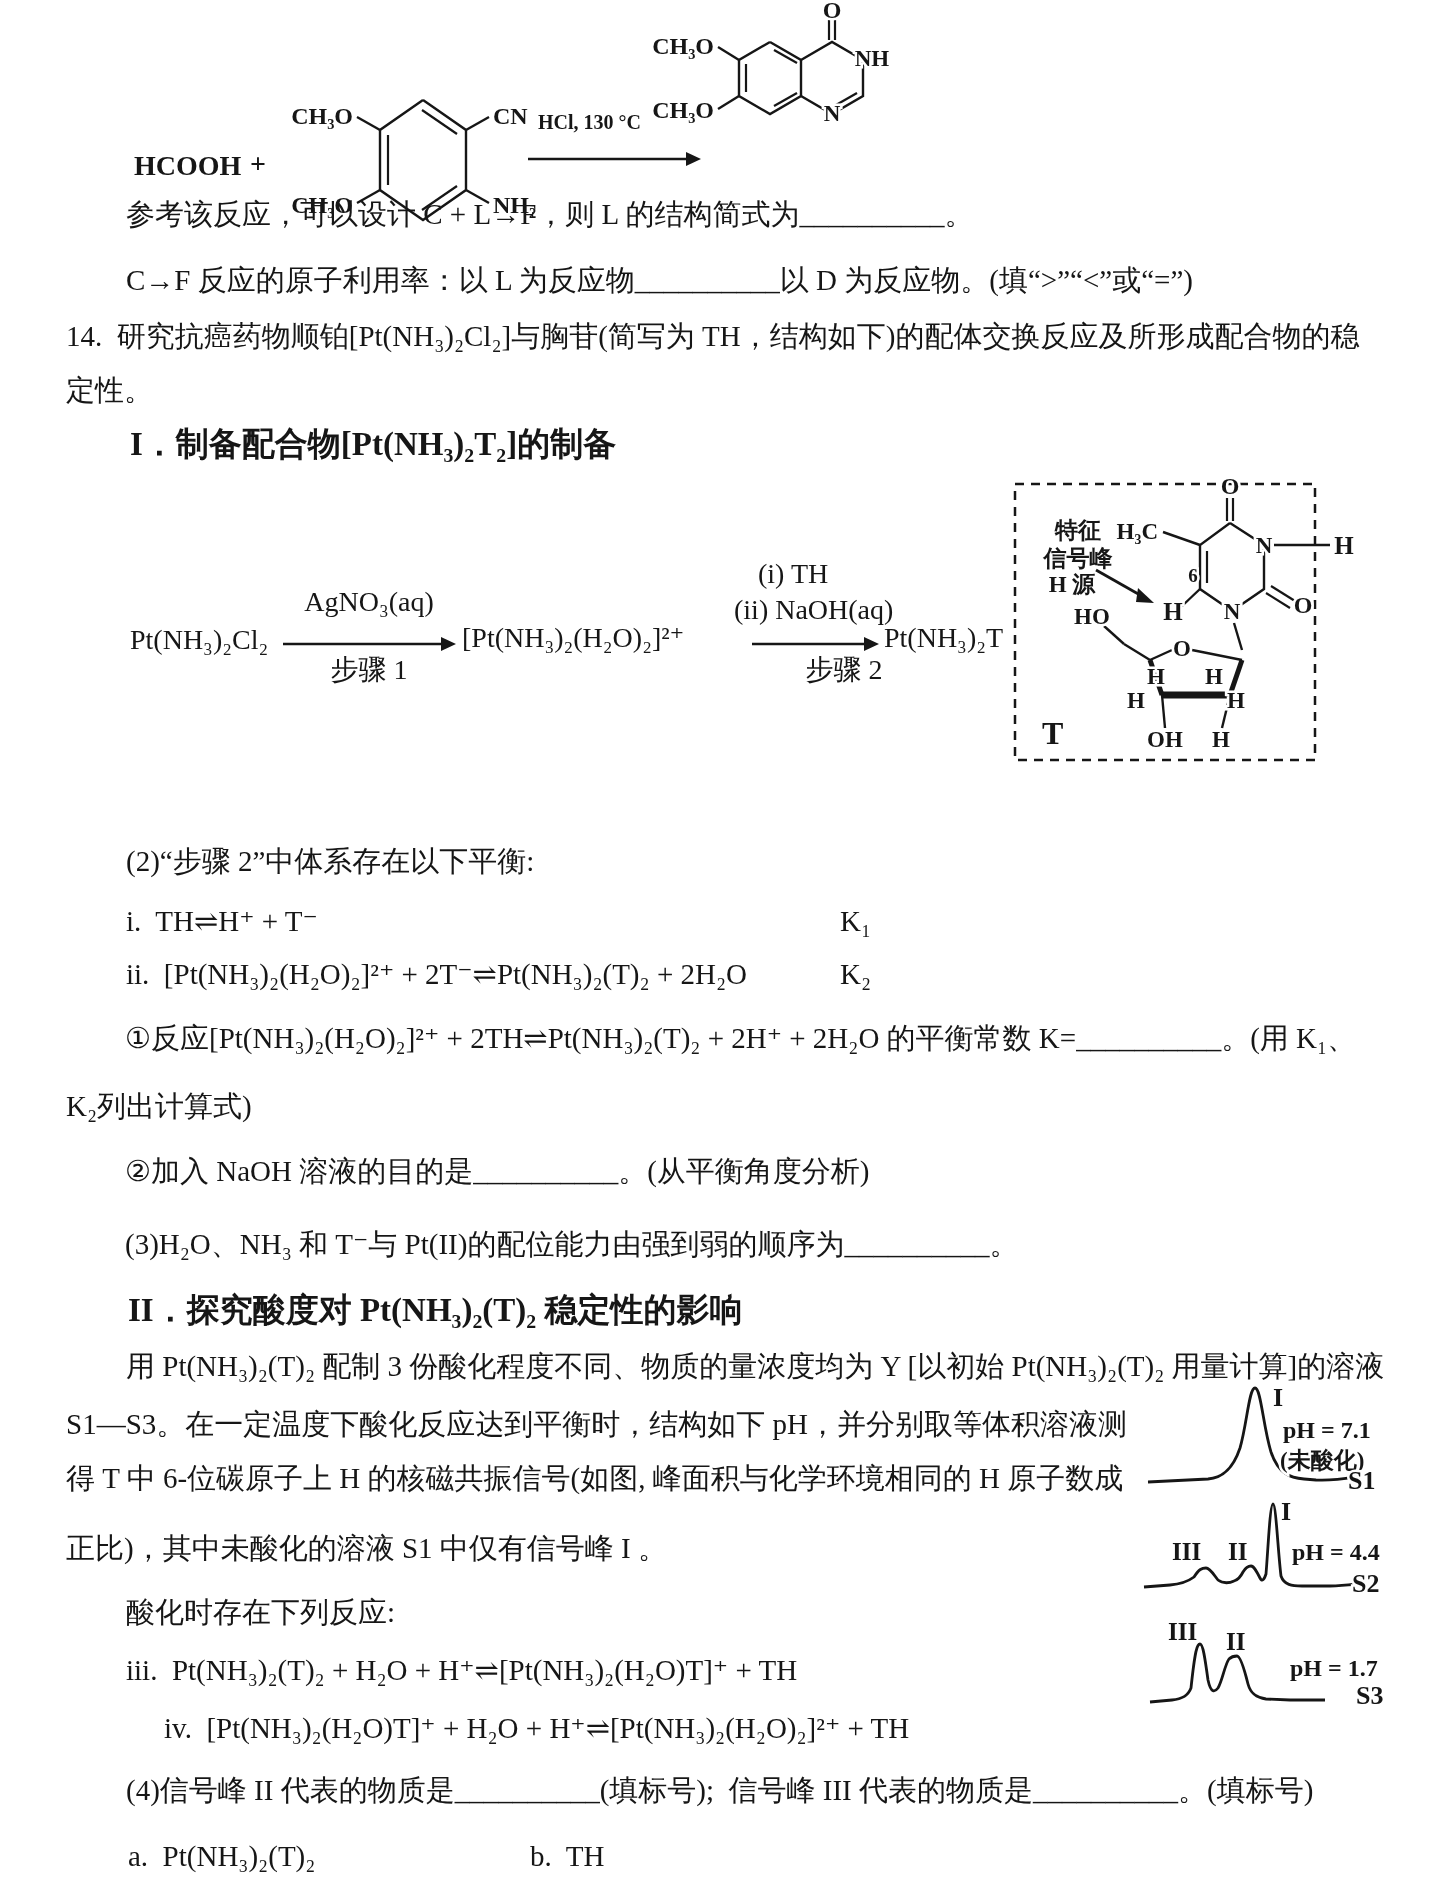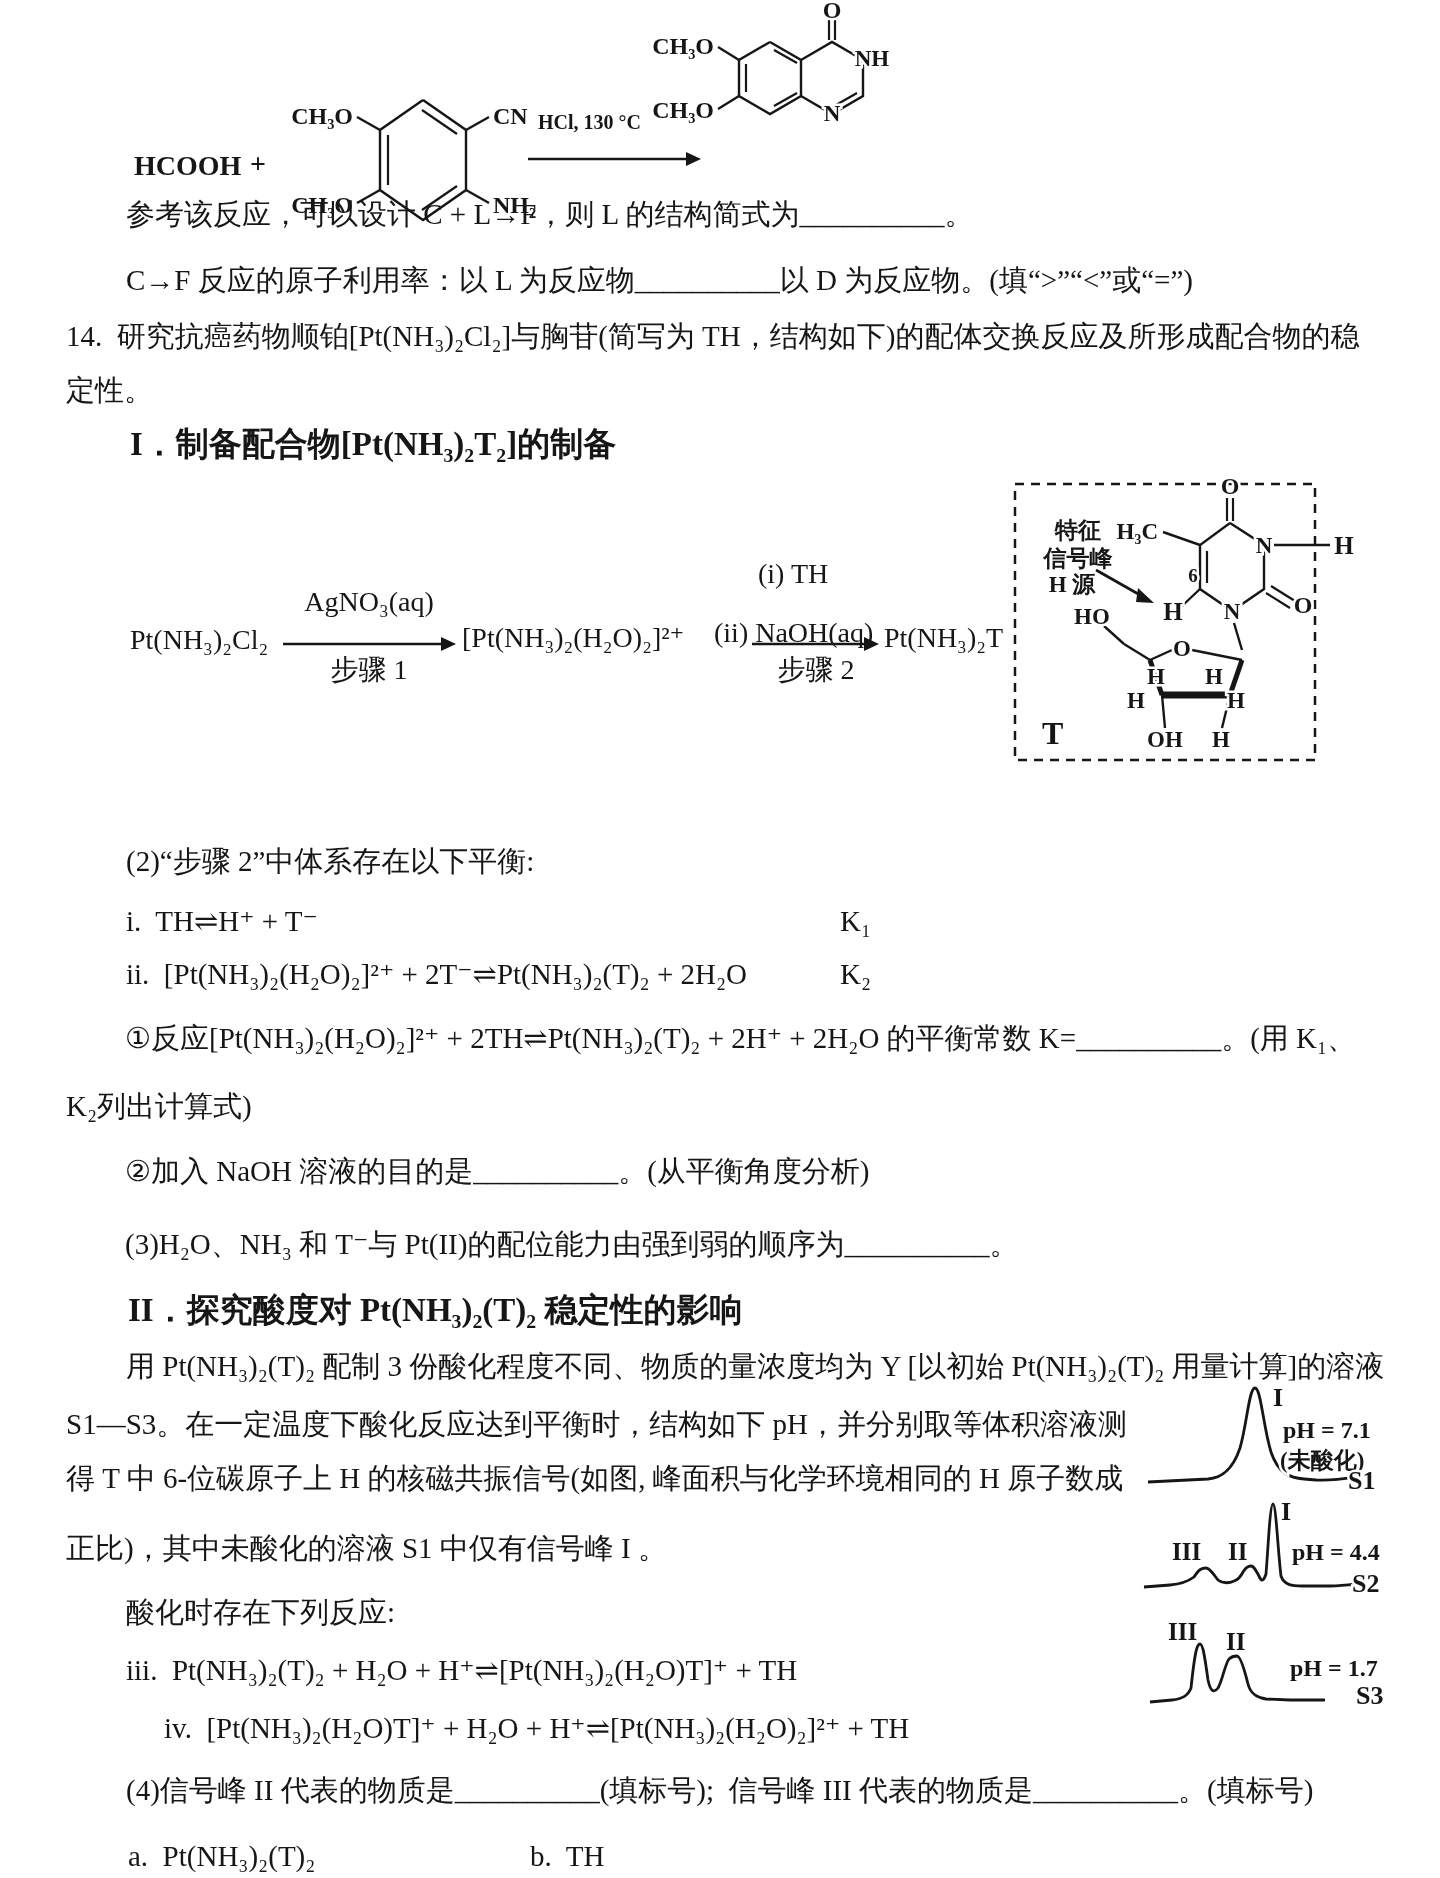--- a/index.html
+++ b/index.html
@@ -73,26 +73,26 @@
 
   <div class="line chem" style="left:130px;top:622px;">Pt(NH₃)₂Cl₂</div>
   <div class="line chem center" style="left:283px;top:584px;width:172px;">AgNO₃(aq)</div>
   <svg style="left:283px;top:633px;" width="175" height="22" viewBox="0 0 175 22">
     <line x1="0" y1="11" x2="158" y2="11" stroke-width="2.6"></line>
     <polygon points="158,4 173,11 158,18"></polygon>
   </svg>
   <div class="line chem center" style="left:283px;top:652px;width:172px;text-align:center;">步骤 1</div>
   <div class="line chem" style="left:462px;top:620px;">[Pt(NH₃)₂(H₂O)₂]²⁺</div>
   <div class="line chem" style="left:758px;top:556px;">(i) TH</div>
-  <div class="line chem" style="left:714px;top:592px;margin-top:23px;">(ii) NaOH(aq)</div>
+  <div class="line chem" style="left:734px;top:592px;">(ii) NaOH(aq)</div>
   <svg style="left:752px;top:633px;" width="128" height="22" viewBox="0 0 128 22">
     <line x1="0" y1="11" x2="112" y2="11" stroke-width="2.6"></line>
     <polygon points="112,4 127,11 112,18"></polygon>
   </svg>
-  <div class="line chem center" style="left:752px;top:652px;width:128px;">步骤 2</div>
+  <div class="line chem center" style="left:780px;top:652px;width:128px;">步骤 2</div>
   <div class="line chem" style="left:884px;top:620px;">Pt(NH₃)₂T</div>
 
   <svg style="left:1000px;top:478px;" width="400" height="300" viewBox="0 0 400 300">
     <rect x="15" y="6" width="300" height="276" fill="none" stroke="#161616" stroke-width="2.5" stroke-dasharray="9 7"></rect>
     <text x="78" y="60" text-anchor="middle" font-size="23">特征</text>
     <text x="78" y="88" text-anchor="middle" font-size="23">信号峰</text>
     <text x="72" y="114" text-anchor="middle" font-size="23">H 源</text>
     <line x1="96" y1="92" x2="140" y2="117" stroke-width="2.8"></line>
     <polygon points="154,125 138,110 136,124"></polygon>
 

